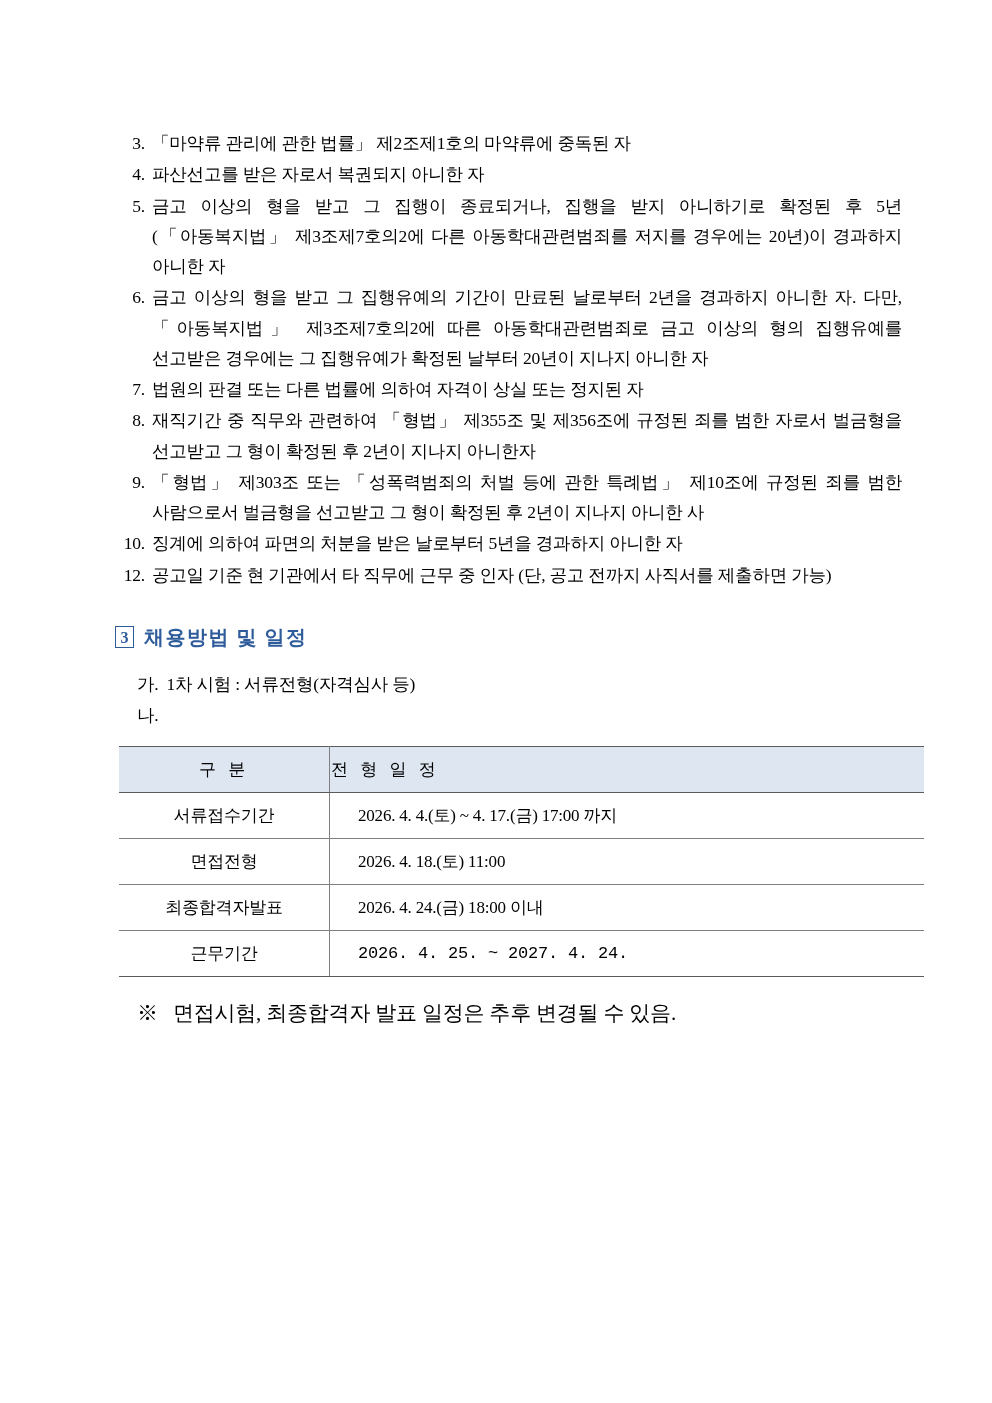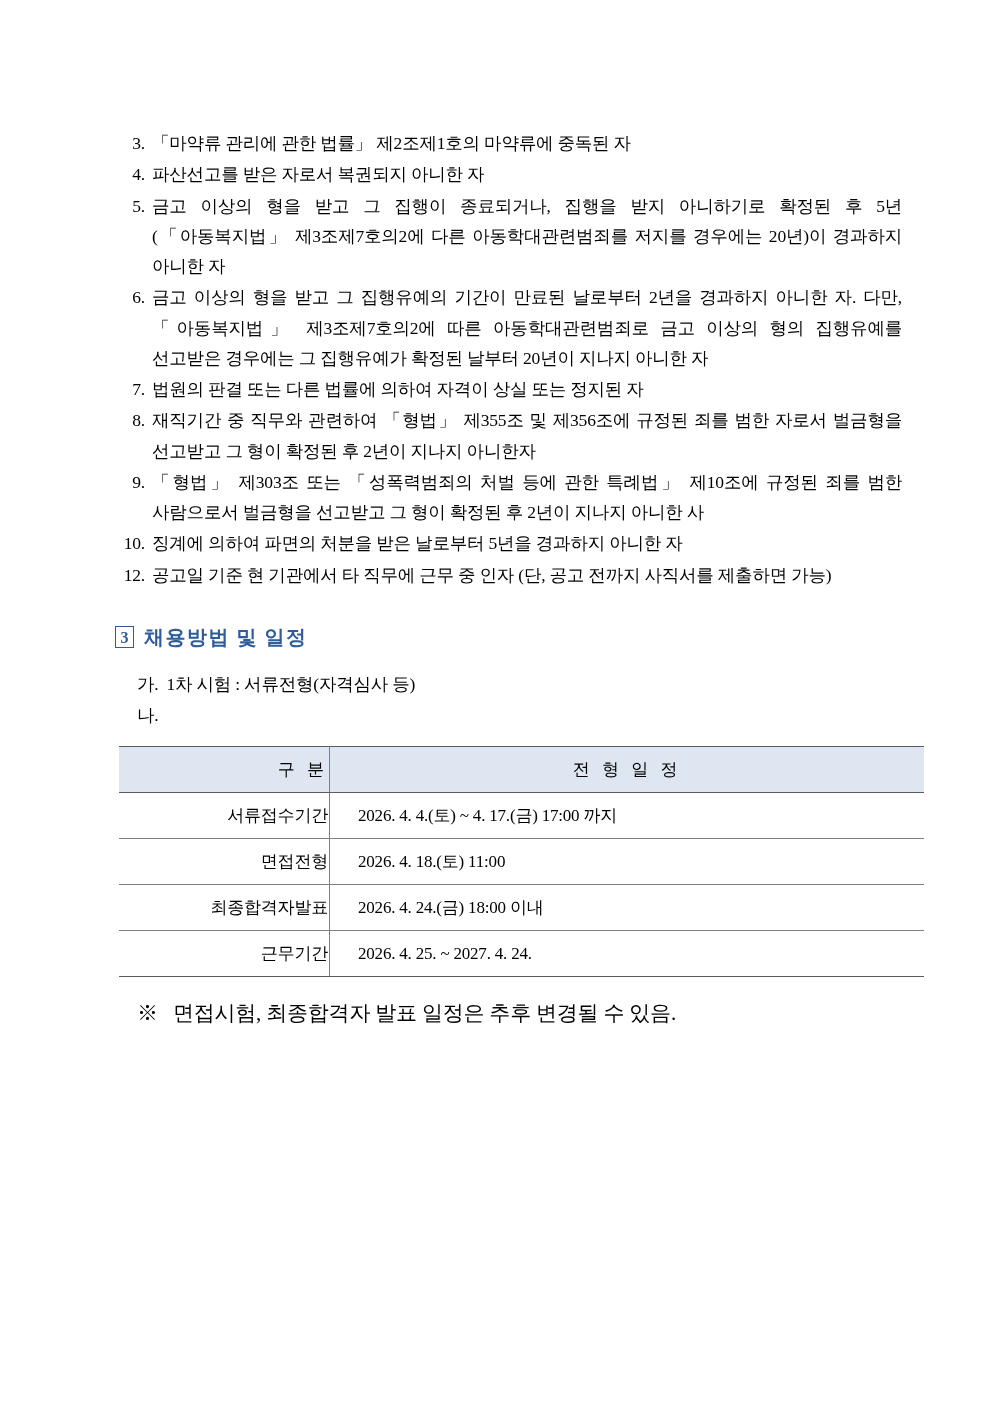--- a/index.html
+++ b/index.html
@@ -99,36 +99,37 @@
     border-top: 1px solid #7f7f7f;
     border-bottom: 1px solid #7f7f7f;
     font-size: 17px;
     height: 43px;
     letter-spacing: -0.2px;
   }
   table.schedule thead th {
     background: #dde6f1;
     font-weight: normal;
     letter-spacing: 4px;
-    text-align: center;
+    text-align: left;
     border-top: 1.6px solid #5b5b5b;
     border-bottom: 1.2px solid #5b5b5b;
   }
   table.schedule th.col-div,
   table.schedule td.col-div {
     width: 208px;
-    text-align: right;
+    text-align: center;
     border-right: 1px solid #7f7f7f;
   }
   table.schedule td.col-sched {
     padding-left: 28px;
     text-align: left;
   }
   table.schedule tbody tr:last-child td {
     border-bottom: 1.6px solid #5b5b5b;
+    font-family: Liberation Mono, monospace;
   }
 
   .note {
     margin: 22px 0 0 22px;
     font-size: 21px;
     letter-spacing: -0.2px;
   }
   .note .mark { margin-right: 10px; }
 </style>
 </head>

